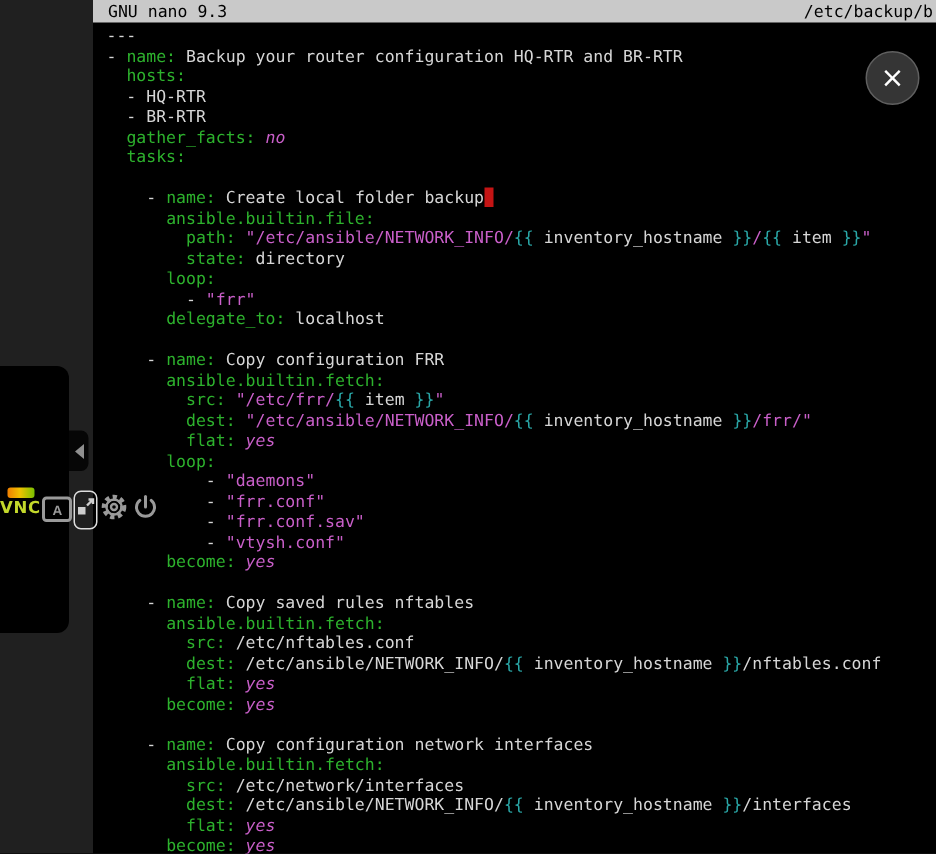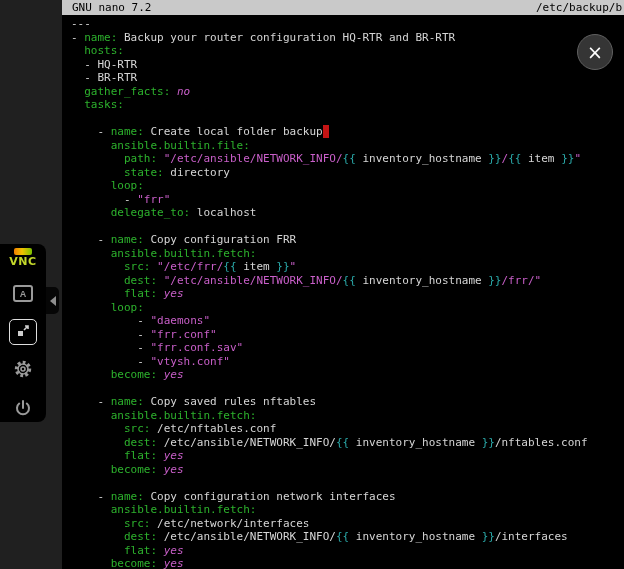--- a/index.html
+++ b/index.html
@@ -41,21 +41,21 @@
     position:absolute;left:577px;top:34px;width:36px;height:36px;
     border-radius:50%;background:#353535;border:1px solid #606060;
     color:#fff;display:flex;align-items:center;justify-content:center;
     font-size:19px;line-height:1;cursor:pointer;padding:0;
     font-family:"DejaVu Sans",sans-serif;
   }
   
   .vnc-panel{
     position:absolute;left:0;top:244px;width:46px;height:178px;
     background:#000;border-radius:0 8px 8px 0;
-    display:flex;flex-direction:column;align-items:center;padding-top:4px;justify-content:space-between;
+    display:flex;flex-direction:row;align-items:center;padding-top:4px;justify-content:space-between;
   }
   .vnc-logo{display:flex;flex-direction:column;align-items:center;}
   .logo-mark{width:18px;height:7px;border-radius:2px;
     background:linear-gradient(90deg,#f07f00 0%,#f0c000 45%,#7ac000 100%);}
   .logo-text{color:#c3d82b;font-weight:bold;font-size:11px;letter-spacing:.5px;
     font-family:"DejaVu Sans",sans-serif;}
   .vnc-btn{
     width:28px;height:26px;margin-top:9px;border:1px solid transparent;
     display:flex;align-items:center;justify-content:center;cursor:pointer;
     background:transparent;padding:0;
@@ -74,21 +74,21 @@
   .handle-arrow{
     width:0;height:0;border-top:5px solid transparent;
     border-bottom:5px solid transparent;border-right:6px solid #8f8f8f;
   }
 </style>
 </head>
 <body>
 
 <div class="terminal">
   <div class="nano-titlebar">
-    <span>GNU nano 7.2</span>
+    <span>GNU nano 9.3</span>
     <span>/etc/backup/b</span>
   </div>
   <pre class="editor" id="editor"><div class="line"><span class="sg-p">---</span></div><div class="line"><span class="sg-p">- </span><span class="sg-k">name:</span><span class="sg-p"> Backup your router configuration HQ-RTR and BR-RTR</span></div><div class="line"><span class="sg-p">  </span><span class="sg-k">hosts:</span></div><div class="line"><span class="sg-p">  - HQ-RTR</span></div><div class="line"><span class="sg-p">  - BR-RTR</span></div><div class="line"><span class="sg-p">  </span><span class="sg-k">gather_facts:</span><span class="sg-p"> </span><span class="sg-b">no</span></div><div class="line"><span class="sg-p">  </span><span class="sg-k">tasks:</span></div><div class="line"></div><div class="line"><span class="sg-p">    - </span><span class="sg-k">name:</span><span class="sg-p"> Create local folder backup</span><span class="sg-c"> </span></div><div class="line"><span class="sg-p">      </span><span class="sg-k">ansible.builtin.file:</span></div><div class="line"><span class="sg-p">        </span><span class="sg-k">path:</span><span class="sg-p"> </span><span class="sg-m">"/etc/ansible/NETWORK_INFO/</span><span class="sg-j">{{</span><span class="sg-p"> inventory_hostname </span><span class="sg-j">}}</span><span class="sg-m">/</span><span class="sg-j">{{</span><span class="sg-p"> item </span><span class="sg-j">}}</span><span class="sg-m">"</span></div><div class="line"><span class="sg-p">        </span><span class="sg-k">state:</span><span class="sg-p"> directory</span></div><div class="line"><span class="sg-p">      </span><span class="sg-k">loop:</span></div><div class="line"><span class="sg-p">        - </span><span class="sg-m">"frr"</span></div><div class="line"><span class="sg-p">      </span><span class="sg-k">delegate_to:</span><span class="sg-p"> localhost</span></div><div class="line"></div><div class="line"><span class="sg-p">    - </span><span class="sg-k">name:</span><span class="sg-p"> Copy configuration FRR</span></div><div class="line"><span class="sg-p">      </span><span class="sg-k">ansible.builtin.fetch:</span></div><div class="line"><span class="sg-p">        </span><span class="sg-k">src:</span><span class="sg-p"> </span><span class="sg-m">"/etc/frr/</span><span class="sg-j">{{</span><span class="sg-p"> item </span><span class="sg-j">}}</span><span class="sg-m">"</span></div><div class="line"><span class="sg-p">        </span><span class="sg-k">dest:</span><span class="sg-p"> </span><span class="sg-m">"/etc/ansible/NETWORK_INFO/</span><span class="sg-j">{{</span><span class="sg-p"> inventory_hostname </span><span class="sg-j">}}</span><span class="sg-m">/frr/"</span></div><div class="line"><span class="sg-p">        </span><span class="sg-k">flat:</span><span class="sg-p"> </span><span class="sg-b">yes</span></div><div class="line"><span class="sg-p">      </span><span class="sg-k">loop:</span></div><div class="line"><span class="sg-p">          - </span><span class="sg-m">"daemons"</span></div><div class="line"><span class="sg-p">          - </span><span class="sg-m">"frr.conf"</span></div><div class="line"><span class="sg-p">          - </span><span class="sg-m">"frr.conf.sav"</span></div><div class="line"><span class="sg-p">          - </span><span class="sg-m">"vtysh.conf"</span></div><div class="line"><span class="sg-p">      </span><span class="sg-k">become:</span><span class="sg-p"> </span><span class="sg-b">yes</span></div><div class="line"></div><div class="line"><span class="sg-p">    - </span><span class="sg-k">name:</span><span class="sg-p"> Copy saved rules nftables</span></div><div class="line"><span class="sg-p">      </span><span class="sg-k">ansible.builtin.fetch:</span></div><div class="line"><span class="sg-p">        </span><span class="sg-k">src:</span><span class="sg-p"> /etc/nftables.conf</span></div><div class="line"><span class="sg-p">        </span><span class="sg-k">dest:</span><span class="sg-p"> /etc/ansible/NETWORK_INFO/</span><span class="sg-j">{{</span><span class="sg-p"> inventory_hostname </span><span class="sg-j">}}</span><span class="sg-p">/nftables.conf</span></div><div class="line"><span class="sg-p">        </span><span class="sg-k">flat:</span><span class="sg-p"> </span><span class="sg-b">yes</span></div><div class="line"><span class="sg-p">      </span><span class="sg-k">become:</span><span class="sg-p"> </span><span class="sg-b">yes</span></div><div class="line"></div><div class="line"><span class="sg-p">    - </span><span class="sg-k">name:</span><span class="sg-p"> Copy configuration network interfaces</span></div><div class="line"><span class="sg-p">      </span><span class="sg-k">ansible.builtin.fetch:</span></div><div class="line"><span class="sg-p">        </span><span class="sg-k">src:</span><span class="sg-p"> /etc/network/interfaces</span></div><div class="line"><span class="sg-p">        </span><span class="sg-k">dest:</span><span class="sg-p"> /etc/ansible/NETWORK_INFO/</span><span class="sg-j">{{</span><span class="sg-p"> inventory_hostname </span><span class="sg-j">}}</span><span class="sg-p">/interfaces</span></div><div class="line"><span class="sg-p">        </span><span class="sg-k">flat:</span><span class="sg-p"> </span><span class="sg-b">yes</span></div><div class="line"><span class="sg-p">      </span><span class="sg-k">become:</span><span class="sg-p"> </span><span class="sg-b">yes</span></div></pre>
 </div>
 
 <button class="close-btn">
   <span>×</span>
 </button>
 
 <div class="vnc-panel">

